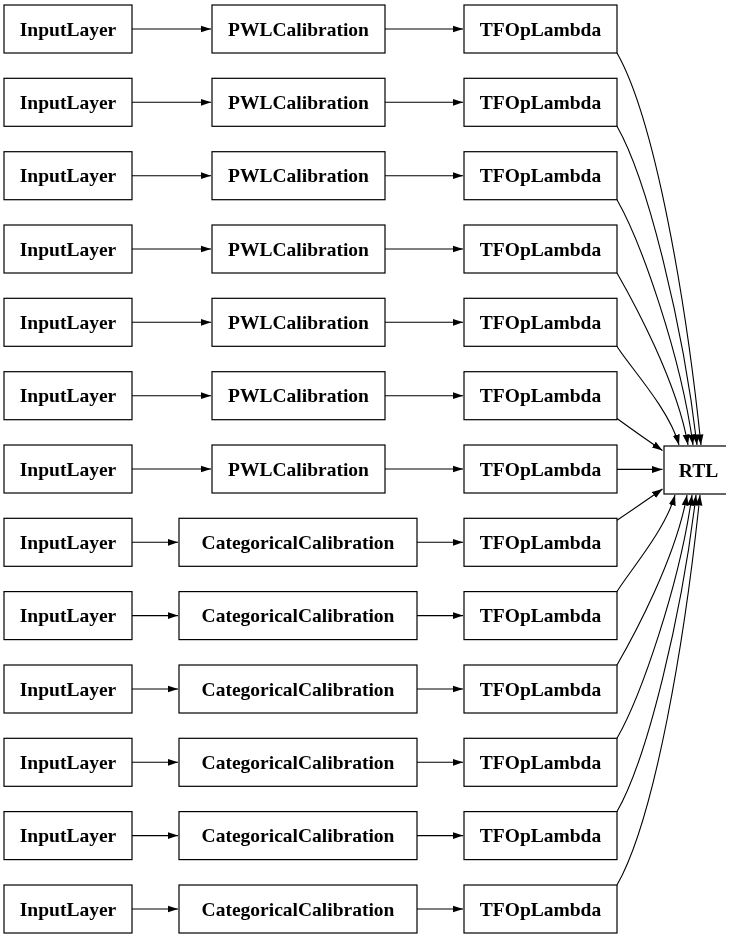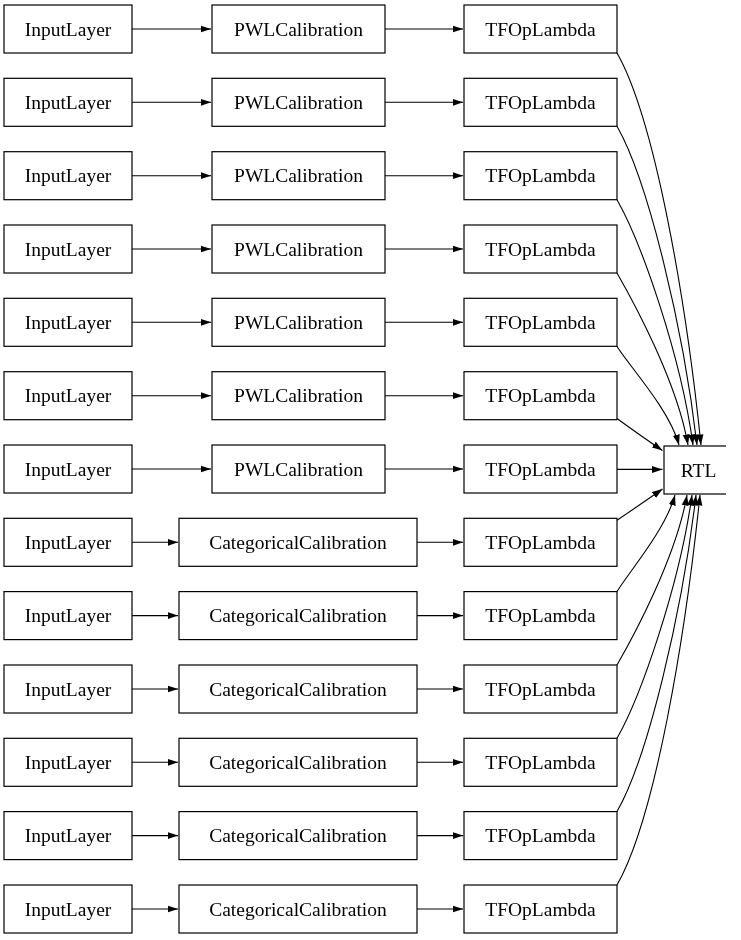--- a/index.html
+++ b/index.html
@@ -1,19 +1,20 @@
 <!DOCTYPE html>
 <html style="--bg: #ffffff; --node-fill: #ffffff; --node-border: #000000; --edge: #000000; --text: #000000;"><head>
 <meta charset="utf-8">
 <title>Model Diagram</title>
 <style>
   html,body{margin:0;padding:0;background:#fff;}
   .diagram-wrap{
     width:726px;height:940px;position:relative;overflow:hidden;
     background:var(--bg,#ffffff);
+    font-weight:bold;
   }
   .diagram-wrap svg{display:block;}
   .node{
     fill:var(--node-fill,#ffffff);
     stroke:var(--node-border,#000000);
     stroke-width:1.2px;
   }
   .edge{
     fill:none;
     stroke:var(--edge,#000000);

